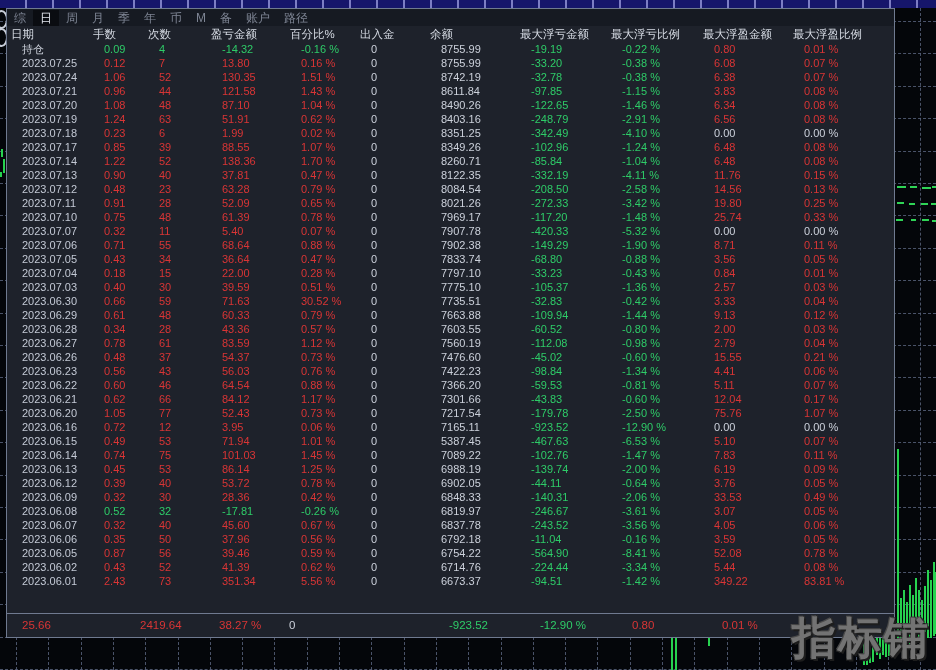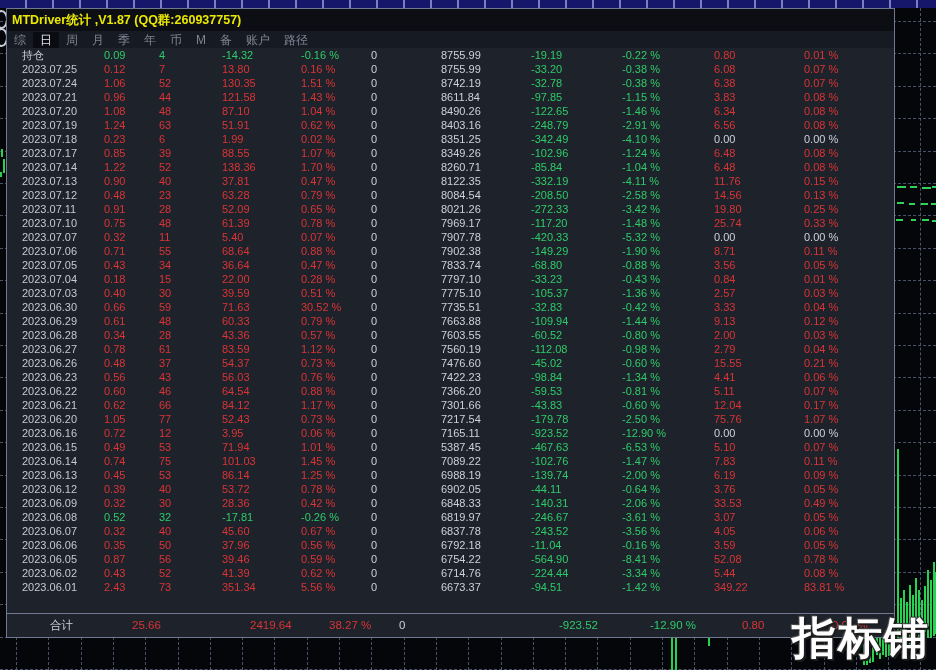--- a/index.html
+++ b/index.html
@@ -30,21 +30,21 @@
   .trow{display:flex;height:14px;line-height:14px;font-size:11px;padding-left:15px;white-space:nowrap;}
   .total-row{margin-top:auto;height:23px;line-height:22px;border-top:1px solid #707a90;font-size:11.5px;}
   .total-row .c0{padding-left:28px;}
   .cell{overflow:hidden;flex-shrink:0;}
   .c0{width:82px;} .c1{width:55px;} .c2{width:63px;} .c3{width:79px;} .c4{width:70px;}
   .c5{width:70px;} .c6{width:90px;} .c7{width:91px;} .c8{width:92px;} .c9{width:90px;} .c10{width:86px;}
   .cd{color:#c3c9d5;} .cw{color:#ccd1db;}
   .cr{color:var(--red,#d93535);} .cg{color:var(--green,#2ecc68);}
   
   #watermark{position:absolute;right:6px;bottom:2px;font-size:44px;font-weight:900;
-     color:#ffffff;letter-spacing:2px;
+     color:#737373;letter-spacing:2px;
      text-shadow:2px 2px 0 #1d1d1d,-1px -1px 0 #4a4a4a,1px -1px 0 #2c2c2c,-1px 1px 0 #2c2c2c;}
 </style>
 </head>
 <body>
 
 <div id="chart-bg">
     <div class="gv" style="left: 16px;"></div>
     <div class="gv" style="left: 48.3px;"></div>
     <div class="gv" style="left: 80.6px;"></div>
     <div class="gv" style="left: 112.9px;"></div>
@@ -137,34 +137,46 @@
     <div class="hdash" style="left: 922px; top: 219px; width: 7px;"></div>
     <div class="hdash" style="left: 932px; top: 220px; width: 4px;"></div>
   </div>
 
 <div id="topstrip"></div>
 
 <div class="edge-arc" style="left:-5px;top:10px;"></div>
 <div class="edge-arc" style="left:-5px;top:28px;"></div>
 
 <div id="panel">
-  <div id="titlebar">MTDriver统计 ,V1.87 (QQ群:260937757)</div>
   <div id="menubar">
       <span class="menu-item">综</span>
       <span class="menu-item sel">日</span>
       <span class="menu-item">周</span>
       <span class="menu-item">月</span>
       <span class="menu-item">季</span>
       <span class="menu-item">年</span>
       <span class="menu-item">币</span>
       <span class="menu-item">M</span>
       <span class="menu-item">备</span>
       <span class="menu-item">账户</span>
       <span class="menu-item">路径</span>
     </div>
+  <div id="header-row">
+      <span class="cell c0">日期</span>
+      <span class="cell c1">手数</span>
+      <span class="cell c2">次数</span>
+      <span class="cell c3">盈亏金额</span>
+      <span class="cell c4">百分比%</span>
+      <span class="cell c5">出入金</span>
+      <span class="cell c6">余额</span>
+      <span class="cell c7">最大浮亏金额</span>
+      <span class="cell c8">最大浮亏比例</span>
+      <span class="cell c9">最大浮盈金额</span>
+      <span class="cell c10">最大浮盈比例</span>
+    </div>
   <div id="rows">
       <div class="trow">
         <span class="cell c0 cw">持仓</span>
         <span class="cell c1 cg">0.09</span>
         <span class="cell c2 cg">4</span>
         <span class="cell c3 cg">-14.32</span>
         <span class="cell c4 cg">-0.16 %</span>
         <span class="cell c5 cw">0</span>
         <span class="cell c6 cw">8755.99</span>
         <span class="cell c7 cg">-19.19</span>
@@ -660,21 +672,20 @@
         <span class="cell c3 cr">351.34</span>
         <span class="cell c4 cr">5.56 %</span>
         <span class="cell c5 cw">0</span>
         <span class="cell c6 cw">6673.37</span>
         <span class="cell c7 cg">-94.51</span>
         <span class="cell c8 cg">-1.42 %</span>
         <span class="cell c9 cr">349.22</span>
         <span class="cell c10 cr">83.81 %</span>
       </div>
       <div class="trow total-row">
-        <span class="cell c0 cw">合计</span>
         <span class="cell c1 cr">25.66</span>
         <span class="cell c2 cw"></span>
         <span class="cell c3 cr">2419.64</span>
         <span class="cell c4 cr">38.27 %</span>
         <span class="cell c5 cw">0</span>
         <span class="cell c6 cw"></span>
         <span class="cell c7 cg">-923.52</span>
         <span class="cell c8 cg">-12.90 %</span>
         <span class="cell c9 cr">0.80</span>
         <span class="cell c10 cr">0.01 %</span>

